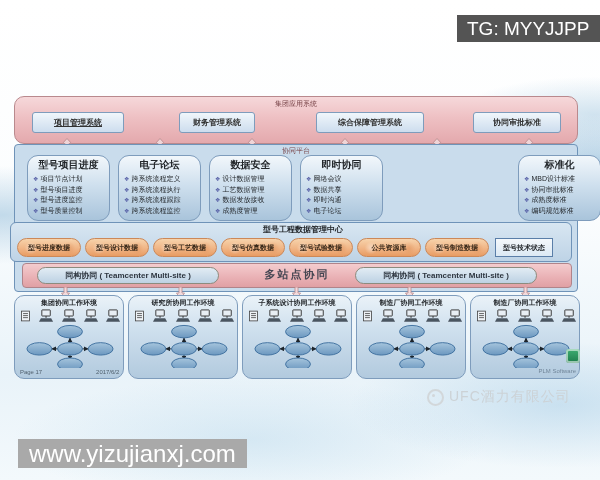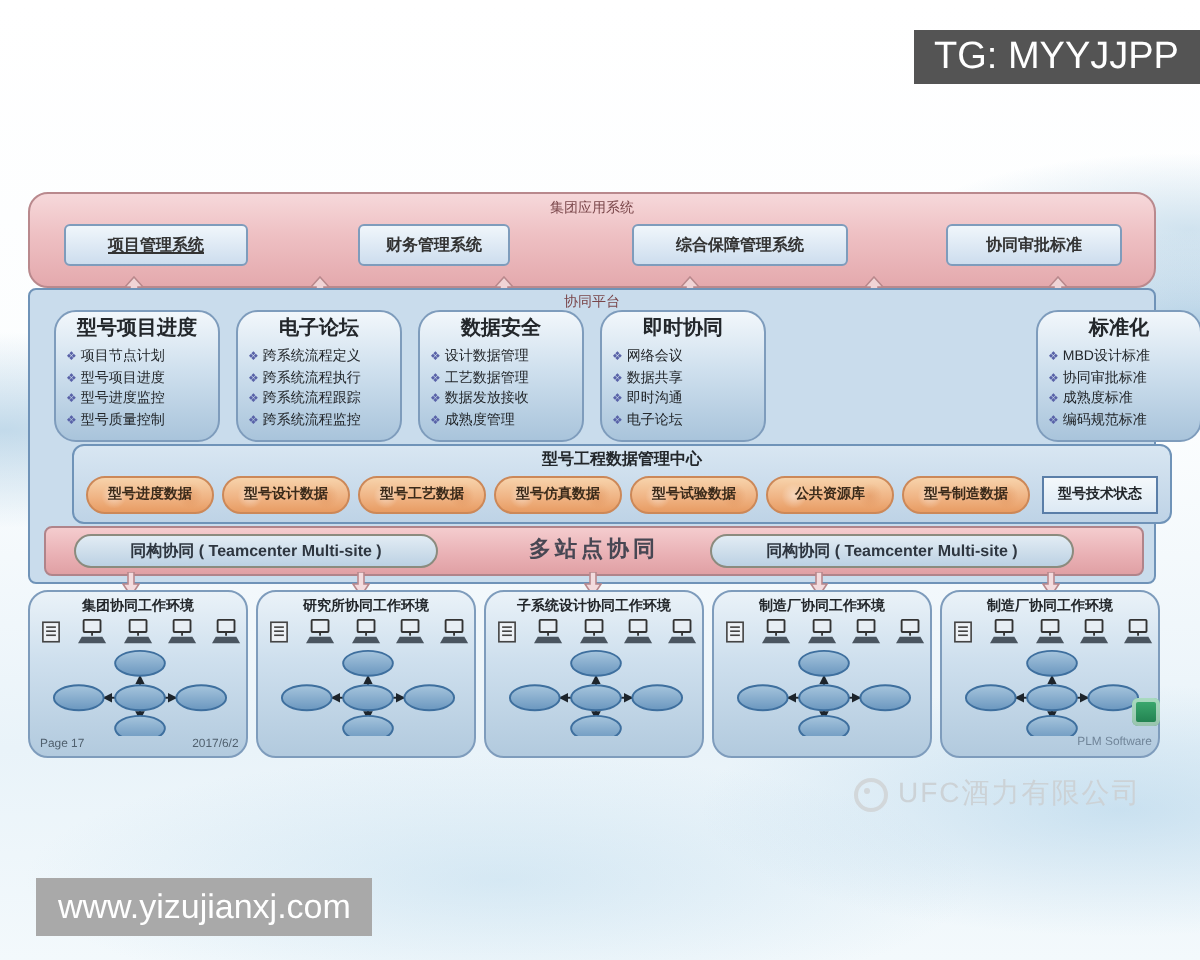--- a/index.html
+++ b/index.html
@@ -29,22 +29,22 @@
   
   .platform{left:14px;top:144px;width:562px;height:146px;background:#c9dcec;
       border:1px solid #6f93b8;border-radius:4px;}
   .col{top:10px;width:83px;height:66px;border:1px solid #7e9cbc;border-radius:11px;box-sizing:border-box;
       background:linear-gradient(180deg,#f2f7fb 0%,#cfe0ee 45%,#a9c4db 100%);padding-top:2px;}
   .colhead{text-align:center;font-size:10px;font-weight:700;color:#23272b;line-height:13px;}
   .ci{font-size:7px;color:#23272b;line-height:10.5px;padding-left:5px;white-space:nowrap;}
   .ci::before{content:"❖";color:#5962a8;font-size:6px;margin-right:2px;}
   .colitems{margin-top:3px;}
   
-  .databand{left:36px;top:222px;width:548px;height:38px;border:1px solid #6f93b8;border-radius:6px;
-      background:linear-gradient(180deg,#d8e6f2,#bed3e6);}
+  .databand{left:10px;top:222px;width:548px;height:38px;border:1px solid #6f93b8;border-radius:6px;
+      background:linear-gradient(180deg,#d8e6f2,#bed3e6);padding-left:12px;}
   .dclabel{width:100%;text-align:center;top:1px;font-size:8px;font-weight:700;color:#23272b;}
   .oval{top:15px;height:19px;line-height:18px;text-align:center;font-size:7px;font-weight:700;color:#3a2a1a;
       border:1px solid #cc8858;border-radius:10px;box-sizing:border-box;white-space:nowrap;
       background:radial-gradient(circle 9px at 13px 9px, rgba(255,255,255,.45), rgba(255,255,255,0) 70%),
                  radial-gradient(circle 9px at 51px 9px, rgba(210,120,60,.30), rgba(210,120,60,0) 70%),
                  linear-gradient(180deg,#f7d3ab 0%,#f0b586 55%,#e89c63 100%);}
   .statusbox{top:15px;height:19px;line-height:17px;text-align:center;font-size:7px;font-weight:700;color:#23272b;
       background:linear-gradient(180deg,#f4f8fb,#dce9f4);border:1px solid #5a7ea8;box-sizing:border-box;}
   
   .msband{left:22px;top:263px;width:548px;height:23px;border:1px solid #b0848a;border-radius:4px;
@@ -61,21 +61,21 @@
   .envtitle{width:100%;text-align:center;top:2px;font-size:7px;font-weight:700;color:#23272b;white-space:nowrap;}
   .icons{top:12px;left:4px;width:102px;height:15px;display:flex;justify-content:space-between;align-items:flex-end;}
   .net{top:28px;left:3px;}
   .pgl{left:5px;bottom:3px;font-size:7px;color:#50606e;transform:scale(.85);transform-origin:left bottom;}
   .pgr{right:4px;bottom:3px;font-size:7px;color:#50606e;transform:scale(.85);transform-origin:right bottom;}
   .plm{right:3px;bottom:4px;font-size:7px;color:rgba(100,120,140,.85);transform:scale(.85);transform-origin:right bottom;white-space:nowrap;}
   
   .greenlogo{left:566px;top:349px;width:14px;height:14px;border-radius:3px;
       background:linear-gradient(180deg,#3fae72,#1e7c4c);box-shadow:inset 0 0 0 2px rgba(255,255,255,.55);}
   
-  .site{left:18px;top:439px;height:29px;line-height:29px;padding:0 11px;background:#a9a9a9;color:#fff;font-size:17px;}
+  .site{left:18px;top:439px;height:29px;line-height:29px;padding:0 11px;background:#a9a9a9;color:#fff;font-size:24px;}
   .company{left:427px;top:388px;display:flex;align-items:center;color:#ccd2d6;font-size:14px;letter-spacing:1px;}
   .cico{width:13px;height:13px;border:2px solid #d2d7da;border-radius:50%;margin-right:5px;position:relative;}
   .cico::after{content:"";position:absolute;left:3px;top:3px;width:3px;height:3px;background:#d2d7da;border-radius:50%;}
 </style>
 </head>
 <body>
 
 <svg width="0" height="0" style="position:absolute">
   <defs>
     <marker id="ah" markerWidth="6" markerHeight="6" refX="4.5" refY="2.5" orient="auto">

